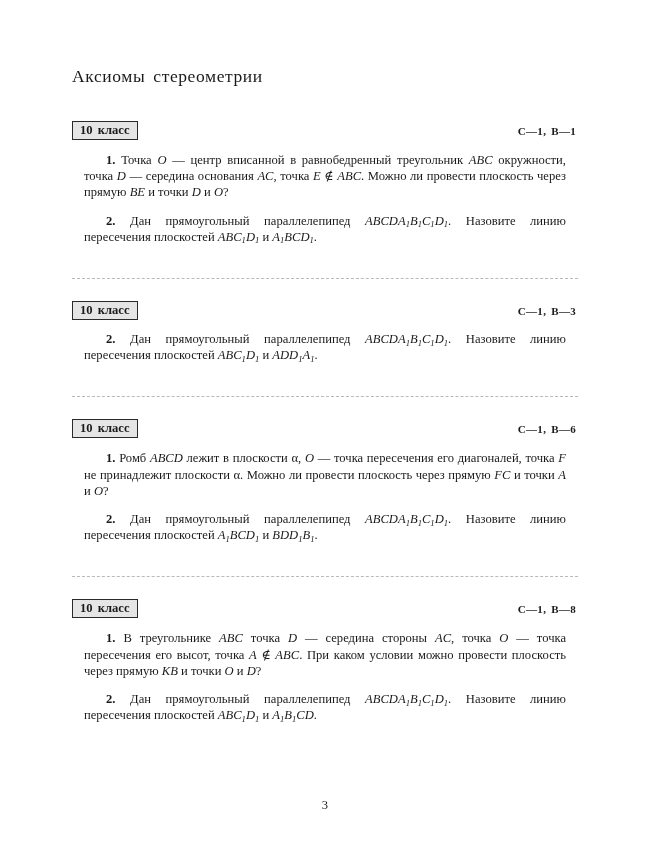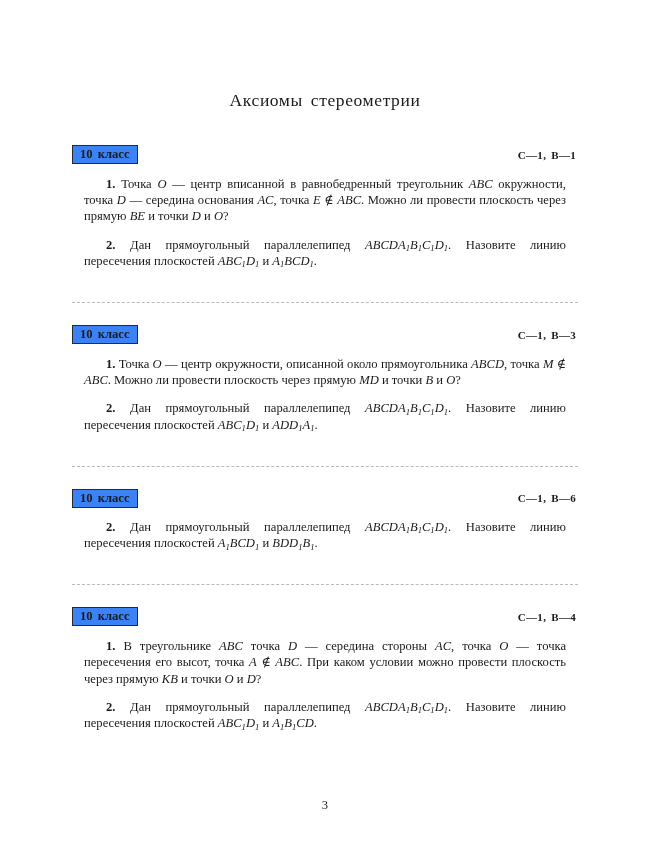--- a/index.html
+++ b/index.html
@@ -16,25 +16,24 @@
     overflow: hidden;
   }
   .page {
     width: 650px;
     height: 865px;
     box-sizing: border-box;
     padding: 0 72px;
     position: relative;
   }
   .page-title {
-    text-align: center;
     font-size: 17.5px;
     letter-spacing: 0.6px;
     margin: 0;
-    padding-top: 90px;
+    padding-top: 66px;
     font-weight: normal;
     word-spacing: 3px;
   }
   .blocks {
     margin-top: 34px;
   }
   .block {
     position: relative;
   }
   .block-head {
@@ -43,21 +42,21 @@
     justify-content: space-between;
     height: 19px;
   }
   .grade-badge {
     border: 1.2px solid #2a2a2a;
     padding: 1px 7px 2px 7px;
     font-weight: bold;
     font-size: 12.6px;
     line-height: 14px;
     word-spacing: 2px;
-    background: #3b82f6;
+    background: #e5e5e5;
   }
   .variant-label {
     font-weight: bold;
     font-size: 11px;
     letter-spacing: 0.3px;
     word-spacing: 2px;
     padding-right: 2px;
   }
   .task {
     font-size: 12.6px;
@@ -120,46 +119,46 @@
         </div>
     </div>
 
     <div class="blk-gap"></div>
 
     <div class="block">
       <div class="block-head">
         <span class="grade-badge">10 класс</span>
         <span class="variant-label">С—1, В—3</span>
       </div>
-      <p class="task task-1"><span class="tnum">1.</span> <span>Точка <i class="m">O</i> — центр окружности, описанной около прямоугольника <i class="m">ABCD</i>, точка <i class="m">M</i> ∉ <i class="m">ABC</i>. Можно ли провести плоскость через прямую <i class="m">MD</i> и точки <i class="m">B</i> и <i class="m">O</i>?</span></p>
       <p class="task task-2"><span class="tnum">2.</span> <span>Дан прямоугольный параллелепипед <i class="m">ABCDA<sub>1</sub>B<sub>1</sub>C<sub>1</sub>D<sub>1</sub></i>. Назовите линию пересечения плоскостей <i class="m">ABC<sub>1</sub>D<sub>1</sub></i> и <i class="m">ADD<sub>1</sub>A<sub>1</sub></i>.</span></p>
       <div class="sep-wrap">
           <hr class="sep">
         </div>
     </div>
 
     <div class="blk-gap"></div>
 
     <div class="block">
       <div class="block-head">
         <span class="grade-badge">10 класс</span>
         <span class="variant-label">С—1, В—6</span>
       </div>
+      <p class="task task-1"><span class="tnum">1.</span> <span>Ромб <i class="m">ABCD</i> лежит в плоскости α, <i class="m">O</i> — точка пересечения его диагоналей, точка <i class="m">F</i> не принадлежит плоскости α. Можно ли провести плоскость через прямую <i class="m">FC</i> и точки <i class="m">A</i> и <i class="m">O</i>?</span></p>
       <p class="task task-2"><span class="tnum">2.</span> <span>Дан прямоугольный параллелепипед <i class="m">ABCDA<sub>1</sub>B<sub>1</sub>C<sub>1</sub>D<sub>1</sub></i>. Назовите линию пересечения плоскостей <i class="m">A<sub>1</sub>BCD<sub>1</sub></i> и <i class="m">BDD<sub>1</sub>B<sub>1</sub></i>.</span></p>
       <div class="sep-wrap">
           <hr class="sep">
         </div>
     </div>
 
     <div class="blk-gap"></div>
 
     <div class="block">
       <div class="block-head">
         <span class="grade-badge">10 класс</span>
-        <span class="variant-label">С—1, В—4</span>
+        <span class="variant-label">С—1, В—8</span>
       </div>
       <p class="task task-1"><span class="tnum">1.</span> <span>В треугольнике <i class="m">ABC</i> точка <i class="m">D</i> — середина стороны <i class="m">AC</i>, точка <i class="m">O</i> — точка пересечения его высот, точка <i class="m">A</i> ∉ <i class="m">ABC</i>. При каком условии можно провести плоскость через прямую <i class="m">KB</i> и точки <i class="m">O</i> и <i class="m">D</i>?</span></p>
       <p class="task task-2"><span class="tnum">2.</span> <span>Дан прямоугольный параллелепипед <i class="m">ABCDA<sub>1</sub>B<sub>1</sub>C<sub>1</sub>D<sub>1</sub></i>. Назовите линию пересечения плоскостей <i class="m">ABC<sub>1</sub>D<sub>1</sub></i> и <i class="m">A<sub>1</sub>B<sub>1</sub>CD</i>.</span></p>
     </div>
 
   </div>
 
   <div class="page-number">3</div>
 
 </div>

